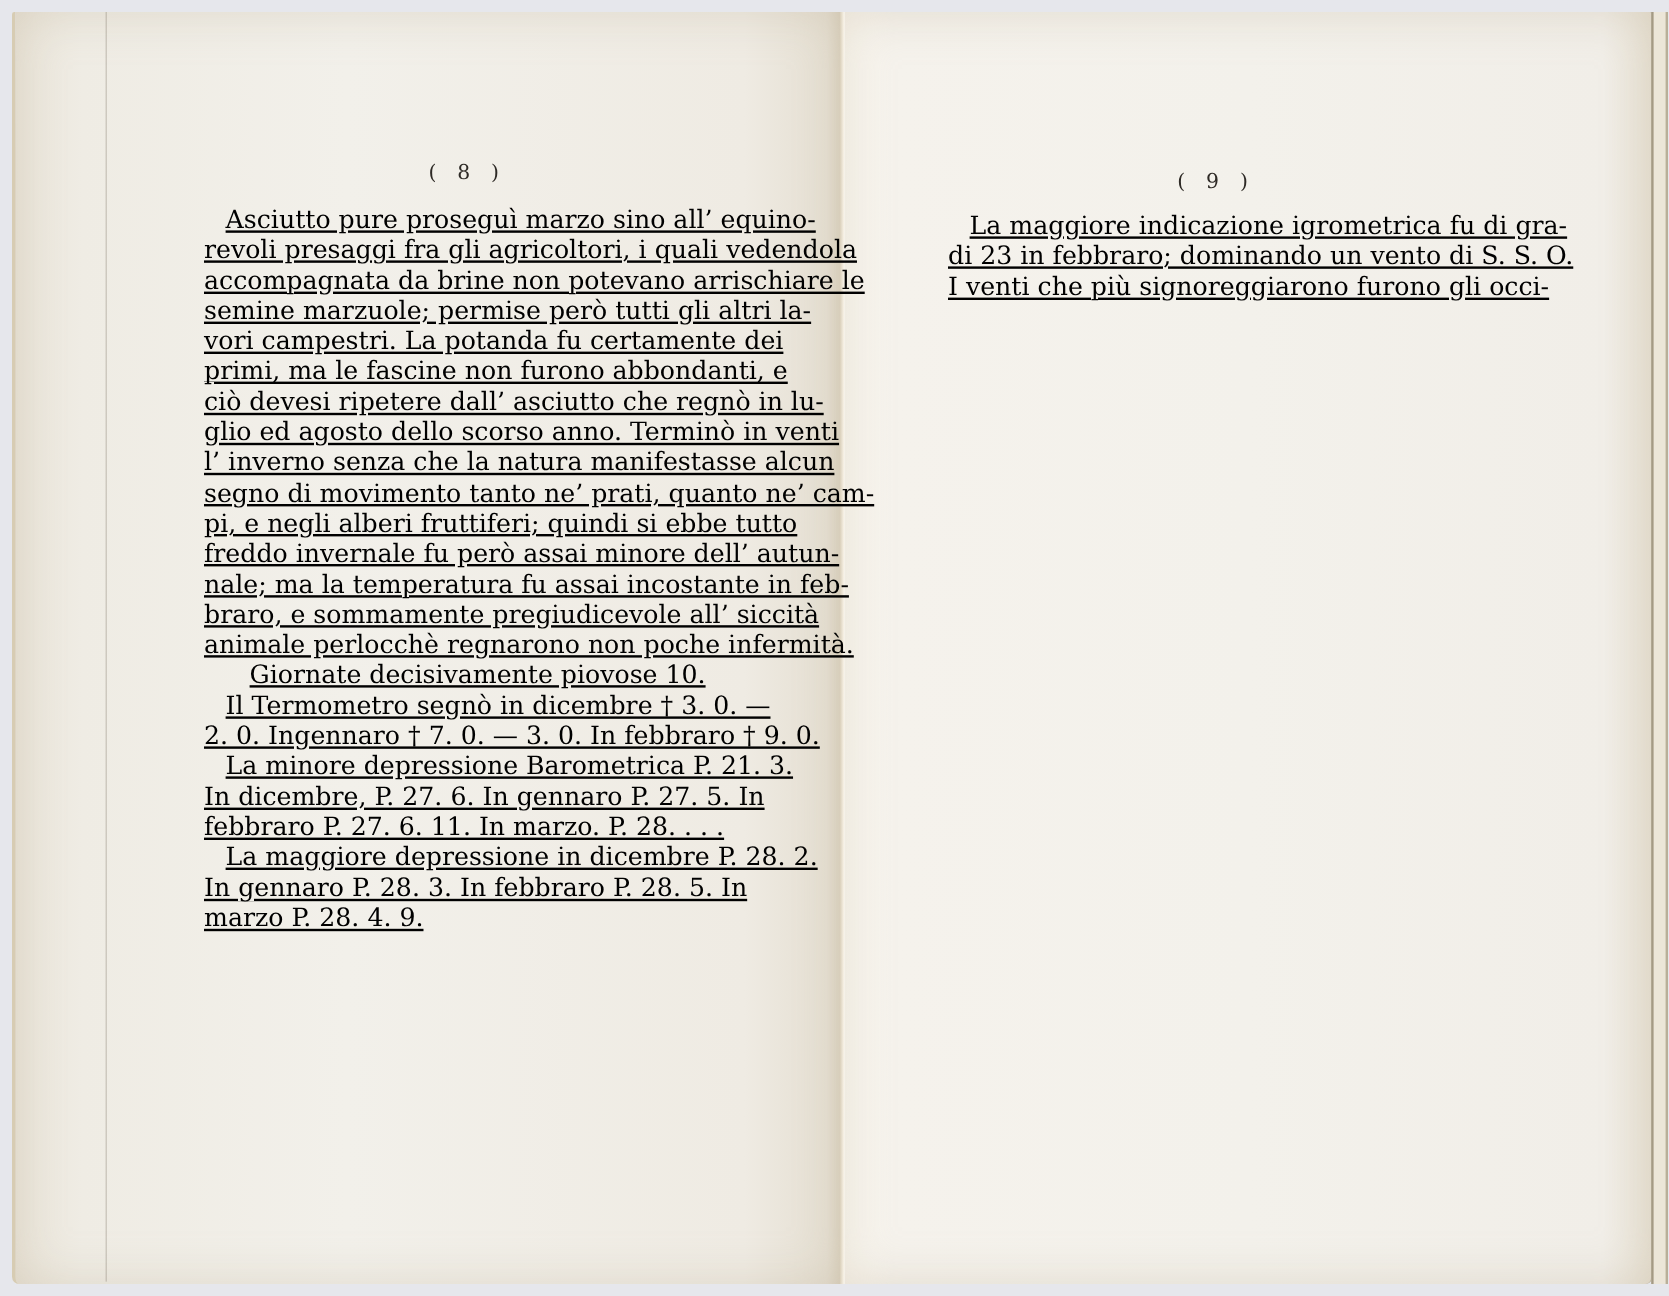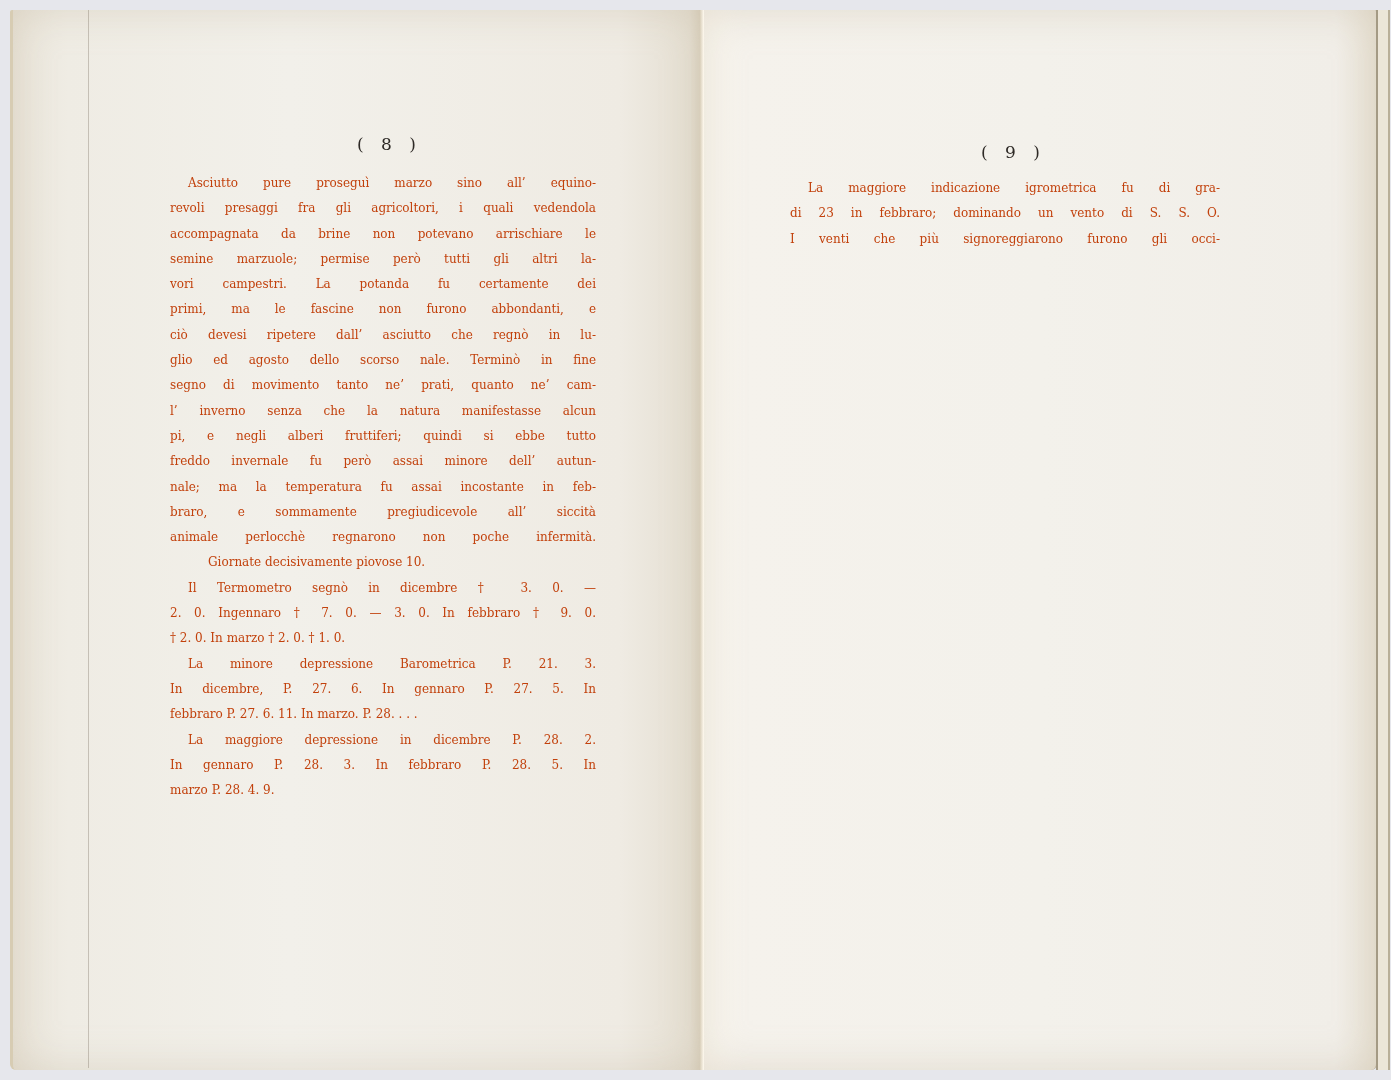--- a/index.html
+++ b/index.html
@@ -37,22 +37,23 @@
     background:#ece6d8;
   }
   .fold-line {
     position:absolute; left:88px; top:10px; width:1px; height:1058px;
     background:rgba(120,110,95,0.35);
   }
   .page-number {
     position:absolute; font-size:17px; color:#2e2a26; letter-spacing:6px;
   }
   .text-block {
-    position:absolute; color:#c2410c; font-size:12px; line-height:25.3px;
+    position:absolute; color:#000000; font-size:21px; line-height:25.3px;
     text-align:justify;
+    text-decoration:underline;
   }
   .text-block p { margin:0; }
   .line { display:block; text-align:justify; text-align-last:justify; white-space:nowrap; }
   .line.last { text-align-last:left; }
   .indent { padding-left:18px; }
   .indent2 { padding-left:38px; }
 </style>
 </head>
 <body>
 
@@ -67,36 +68,35 @@
 
   <div class="text-block" style="left:170px; top:171px; width:426px;">
     <p>
       <span class="line indent">Asciutto pure proseguì marzo sino all’ equino-</span>
       <span class="line">revoli presaggi fra gli agricoltori, i quali vedendola</span>
       <span class="line">accompagnata da brine non potevano arrischiare le</span>
       <span class="line">semine marzuole; permise però tutti gli altri la-</span>
       <span class="line">vori campestri. La potanda fu certamente dei</span>
       <span class="line">primi, ma le fascine non furono abbondanti, e</span>
       <span class="line">ciò devesi ripetere dall’ asciutto che regnò in lu-</span>
-      <span class="line">glio ed agosto dello scorso nale. Terminò in fine</span>
+      <span class="line">glio ed agosto dello scorso anno. Terminò in venti</span>
+      <span class="line">l’ inverno senza che la natura manifestasse alcun</span>
       <span class="line">segno di movimento tanto ne’ prati, quanto ne’ cam-</span>
-      <span class="line">l’ inverno senza che la natura manifestasse alcun</span>
       <span class="line">pi, e negli alberi fruttiferi; quindi si ebbe tutto</span>
       <span class="line">freddo invernale fu però assai minore dell’ autun-</span>
       <span class="line">nale; ma la temperatura fu assai incostante in feb-</span>
       <span class="line">braro, e sommamente pregiudicevole all’ siccità</span>
       <span class="line">animale perlocchè regnarono non poche infermità.</span>
     </p>
     <p>
       <span class="line last indent2">Giornate decisivamente piovose 10.</span>
     </p>
     <p>
       <span class="line indent">Il Termometro segnò in dicembre † 3. 0. —</span>
       <span class="line">2. 0. Ingennaro † 7. 0. — 3. 0. In febbraro † 9. 0.</span>
-      <span class="line last">† 2. 0. In marzo † 2. 0. † 1. 0.</span>
     </p>
     <p>
       <span class="line indent">La minore depressione Barometrica P. 21. 3.</span>
       <span class="line">In dicembre, P. 27. 6. In gennaro P. 27. 5. In</span>
       <span class="line last">febbraro P. 27. 6. 11. In marzo. P. 28. . . .</span>
     </p>
     <p>
       <span class="line indent">La maggiore depressione in dicembre P. 28. 2.</span>
       <span class="line">In gennaro P. 28. 3. In febbraro P. 28. 5. In</span>
       <span class="line last">marzo P. 28. 4. 9.</span>

